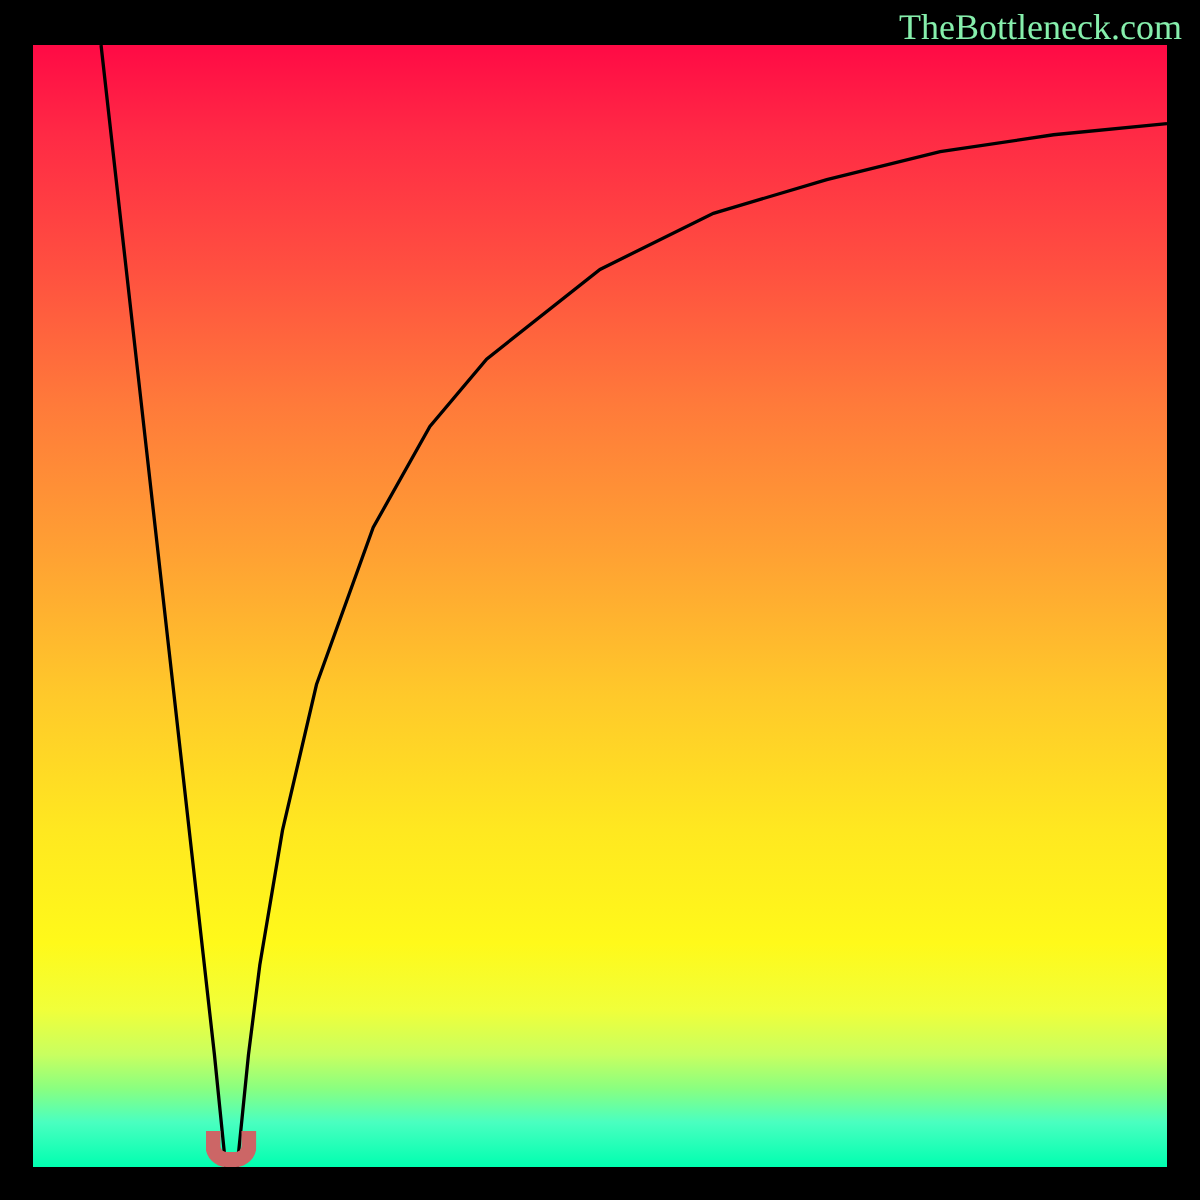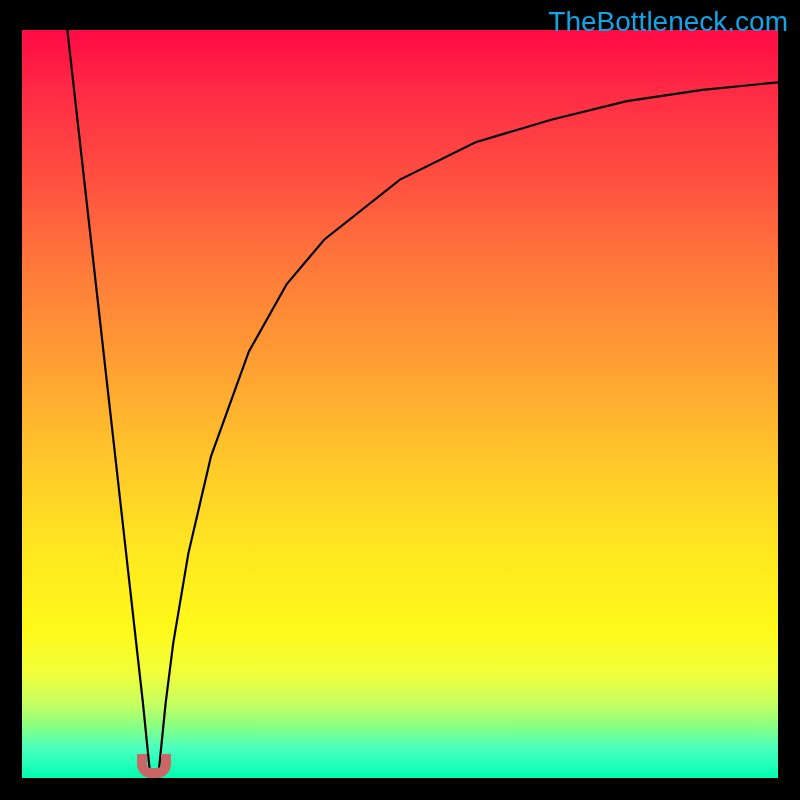--- a/index.html
+++ b/index.html
@@ -11,23 +11,23 @@
       width: 800px;
       height: 800px;
       background: #000;
       position: relative;
       overflow: hidden;
     }
     .watermark {
       position: absolute;
       top: 6px;
       right: 12px;
-      color: #0ea5e9;
-      font-family: Liberation Sans, sans-serif;
-      font-size: 28px;
+      color: #86efac;
+      font-family: Liberation Serif, serif;
+      font-size: 24px;
       z-index: 10;
     }
     .plot-area {
       position: absolute;
       left: 22px;
       top: 30px;
       width: 756px;
       height: 748px;
       overflow: hidden;
     }

